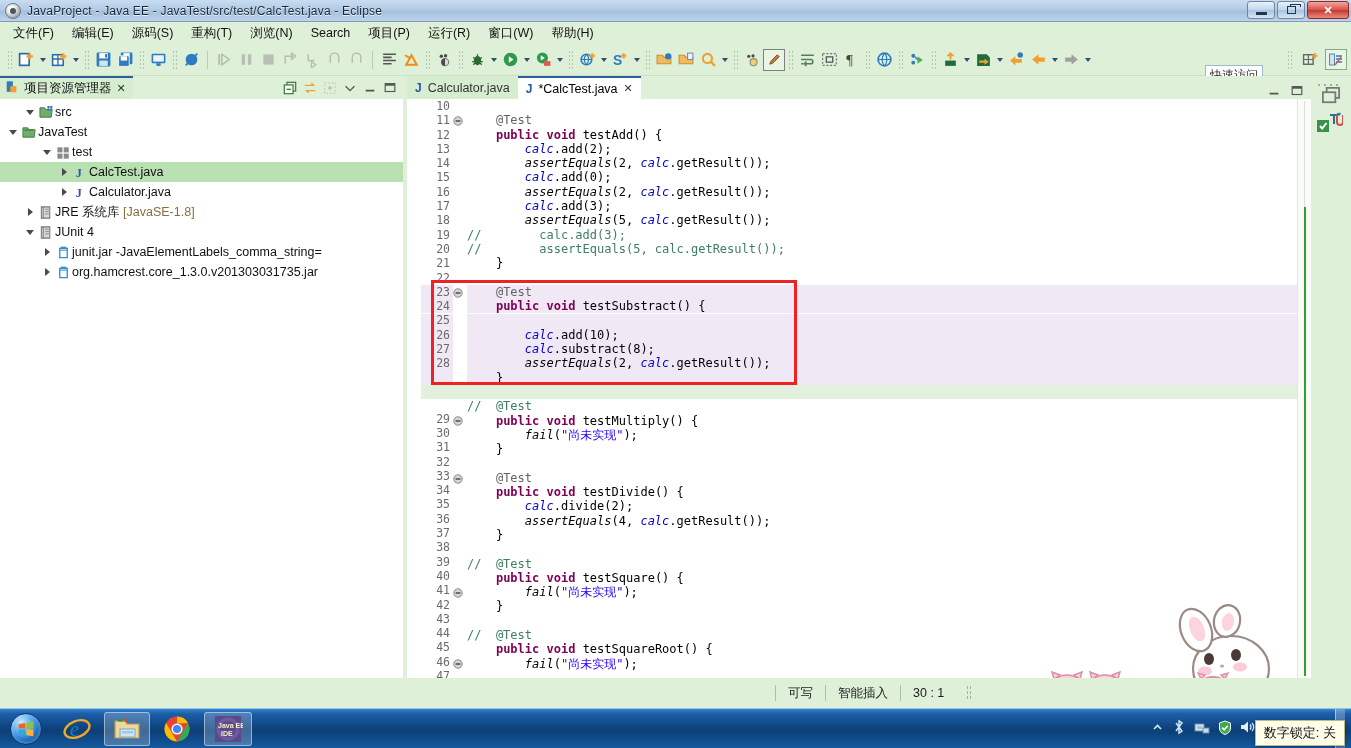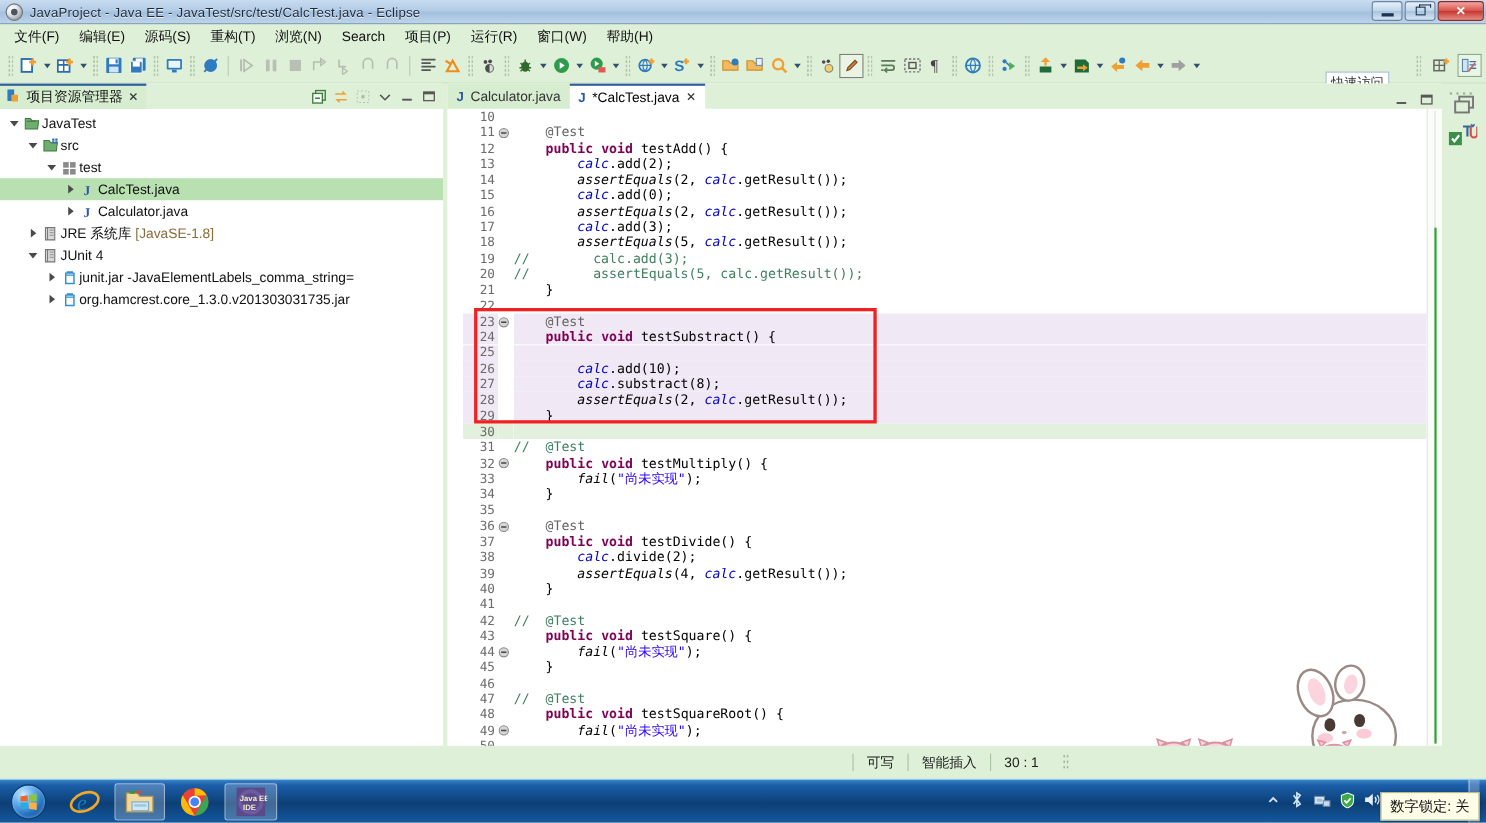--- a/index.html
+++ b/index.html
@@ -585,46 +585,46 @@
         <span class="vt">
           <svg width="14" height="14" viewBox="0 0 16 16">
               <rect x="2.5" y="3" width="11" height="9" fill="none" stroke="#555" stroke-width="1.3"></rect>
               <rect x="2.5" y="3" width="11" height="2.4" fill="#555"></rect>
             </svg>
           </span>
       </div>
     </div>
 
     <div class="tree" id="tree-root">
-        <div class="trow" style="padding-left: 6px;">
-          <span class="tw open">
-            <i></i>
-          </span>
-          <span class="ticon">
-            <svg width="15" height="15" viewBox="0 0 16 16">
-              <path d="M1 13V3h5l1.5 2H14l-1 8z" fill="#6fae6f" stroke="#3e7a3e" stroke-width="1"></path>
-              <path d="M2.5 5.5h9" stroke="#3e7a3e" stroke-width="1"></path>
-            </svg>
-          </span>
-          <span class="tlabel">JavaTest</span>
-        </div>
         <div class="trow" style="padding-left: 23px;">
           <span class="tw open">
             <i></i>
           </span>
           <span class="ticon">
             <svg width="15" height="15" viewBox="0 0 16 16">
               <path d="M1 13V3h5l1.5 2H14l-1 8z" fill="#6fae6f" stroke="#3e7a3e" stroke-width="1"></path>
               <rect x="9" y="1" width="2.2" height="2.2" fill="#2f6bb0"></rect>
               <rect x="12" y="1" width="2.2" height="2.2" fill="#2f6bb0"></rect>
               <rect x="9" y="3.6" width="2.2" height="2.2" fill="#2f6bb0"></rect>
               <rect x="12" y="3.6" width="2.2" height="2.2" fill="#2f6bb0"></rect>
             </svg>
           </span>
           <span class="tlabel">src</span>
+        </div>
+        <div class="trow" style="padding-left: 6px;">
+          <span class="tw open">
+            <i></i>
+          </span>
+          <span class="ticon">
+            <svg width="15" height="15" viewBox="0 0 16 16">
+              <path d="M1 13V3h5l1.5 2H14l-1 8z" fill="#6fae6f" stroke="#3e7a3e" stroke-width="1"></path>
+              <path d="M2.5 5.5h9" stroke="#3e7a3e" stroke-width="1"></path>
+            </svg>
+          </span>
+          <span class="tlabel">JavaTest</span>
         </div>
         <div class="trow" style="padding-left: 40px;">
           <span class="tw open">
             <i></i>
           </span>
           <span class="ticon">
             <svg width="15" height="15" viewBox="0 0 16 16">
               <rect x="1.5" y="2.5" width="5.4" height="5.4" fill="#8a8a8a"></rect>
               <rect x="8.2" y="2.5" width="5.4" height="5.4" fill="#8a8a8a"></rect>
               <rect x="1.5" y="9.2" width="5.4" height="5.4" fill="#8a8a8a"></rect>
@@ -761,21 +761,21 @@
           <div class="ln" style="position: relative;">19</div>
           <div class="ln" style="position: relative;">20</div>
           <div class="ln" style="position: relative;">21</div>
           <div class="ln" style="position: relative;">22</div>
           <div class="ln" style="position: relative;">23</div>
           <div class="ln" style="position: relative; text-align: right;">24</div>
           <div class="ln" style="position: relative;">25</div>
           <div class="ln" style="position: relative;">26</div>
           <div class="ln" style="position: relative;">27</div>
           <div class="ln" style="position: relative;">28</div>
-          <div class="ln" style="position: relative;">29</div>
+          <div class="ln" style="position: relative; margin-top: 41px;">29</div>
           <div class="ln" style="position: relative;">30</div>
           <div class="ln" style="position: relative;">31</div>
           <div class="ln" style="position: relative;">32</div>
           <div class="ln" style="position: relative;">33</div>
           <div class="ln" style="position: relative;">34</div>
           <div class="ln" style="position: relative;">35</div>
           <div class="ln" style="position: relative;">36</div>
           <div class="ln" style="position: relative;">37</div>
           <div class="ln" style="position: relative;">38</div>
           <div class="ln" style="position: relative;">39</div>

